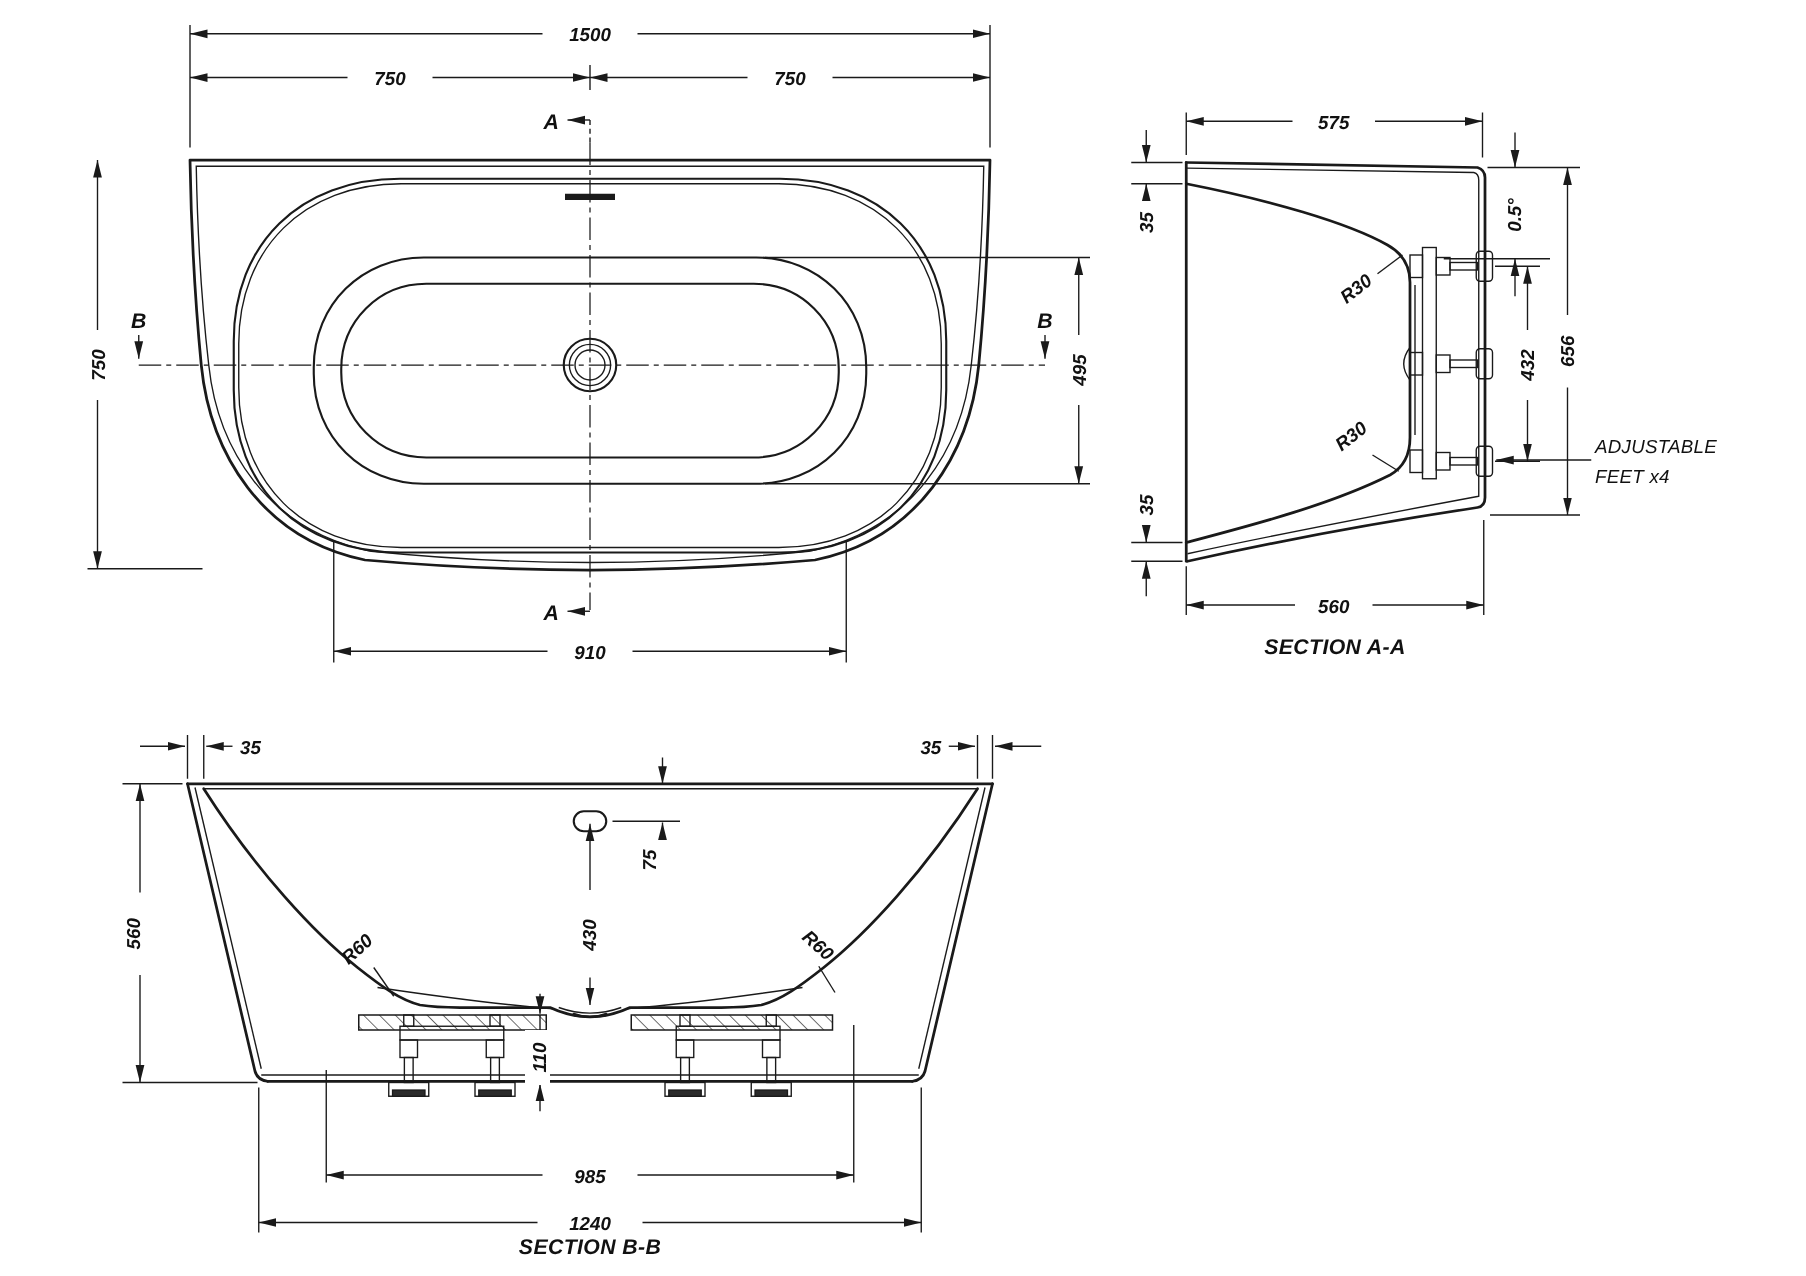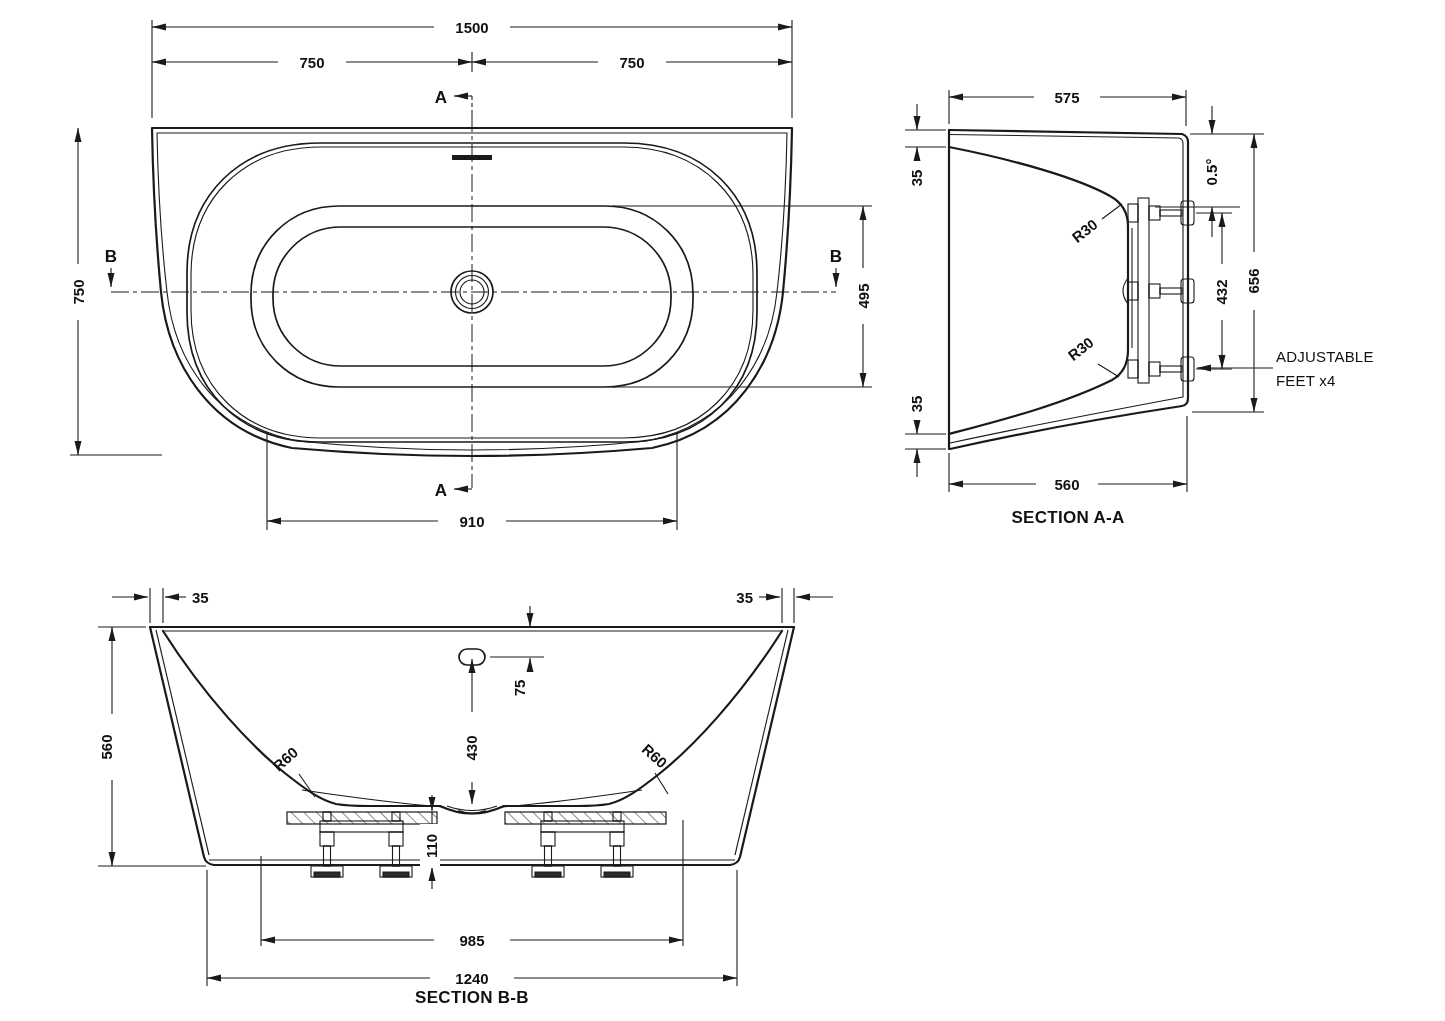--- a/index.html
+++ b/index.html
@@ -1,16 +1,16 @@
 <!DOCTYPE html>
 <html><head>
 <meta charset="utf-8">
 <style>
   html,body{margin:0;padding:0;background:#fff;}
-  .stage{position:relative;width:1445px;height:1021px;background:#fff;overflow:hidden;}
+  .stage{position:relative;width:1445px;height:1021px;background:#fff;overflow:hidden;font-style:italic;}
   svg{display:block;}
   .ol{fill:none;stroke:#1a1a1a;stroke-width:2.2;stroke-linecap:round;stroke-linejoin:round;}
   .ol2{fill:none;stroke:#1a1a1a;stroke-width:1.7;stroke-linecap:round;stroke-linejoin:round;}
   .thin{fill:none;stroke:#1a1a1a;stroke-width:1.1;}
   .cl{fill:none;stroke:#1a1a1a;stroke-width:1;stroke-dasharray:18 4 4 4;}
   .eb{fill:none;stroke:#1a1a1a;stroke-width:1.1;stroke-dasharray:4 3;}
   .dt{font-family:"Liberation Sans",sans-serif;font-size:15px;font-weight:700;fill:#111;}
   .mk{font-family:"Liberation Sans",sans-serif;font-size:17px;font-weight:700;fill:#111;}
   .ti{font-family:"Liberation Sans",sans-serif;font-size:17px;font-weight:700;fill:#111;letter-spacing:.3px;}
   .nt{font-family:"Liberation Sans",sans-serif;font-size:15px;font-weight:400;fill:#111;letter-spacing:.2px;}

